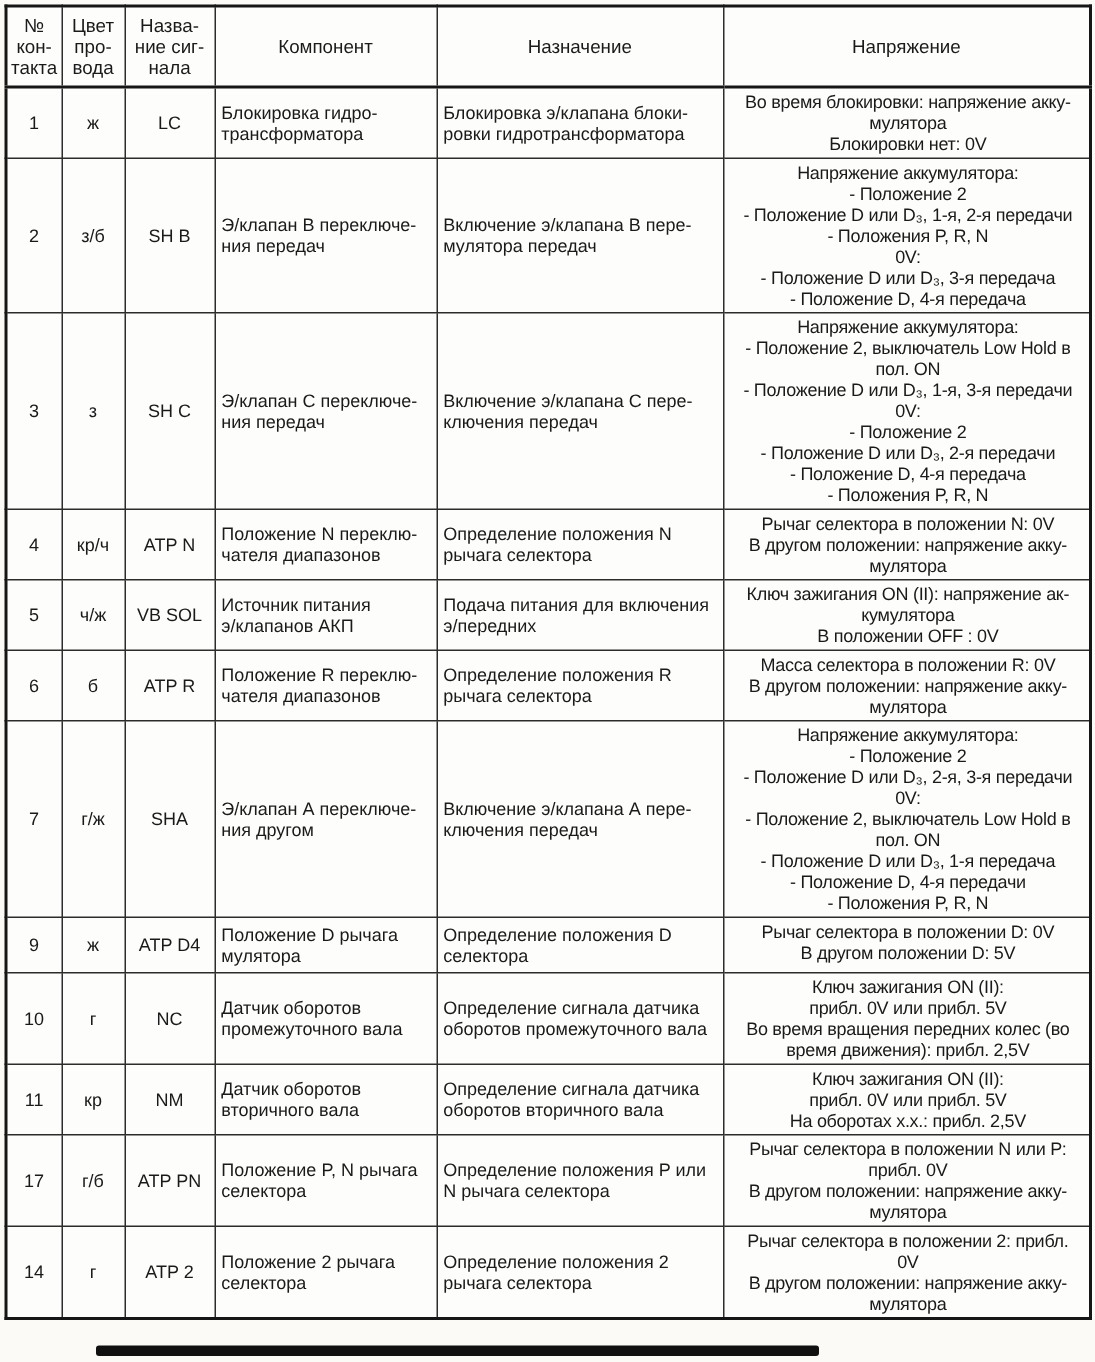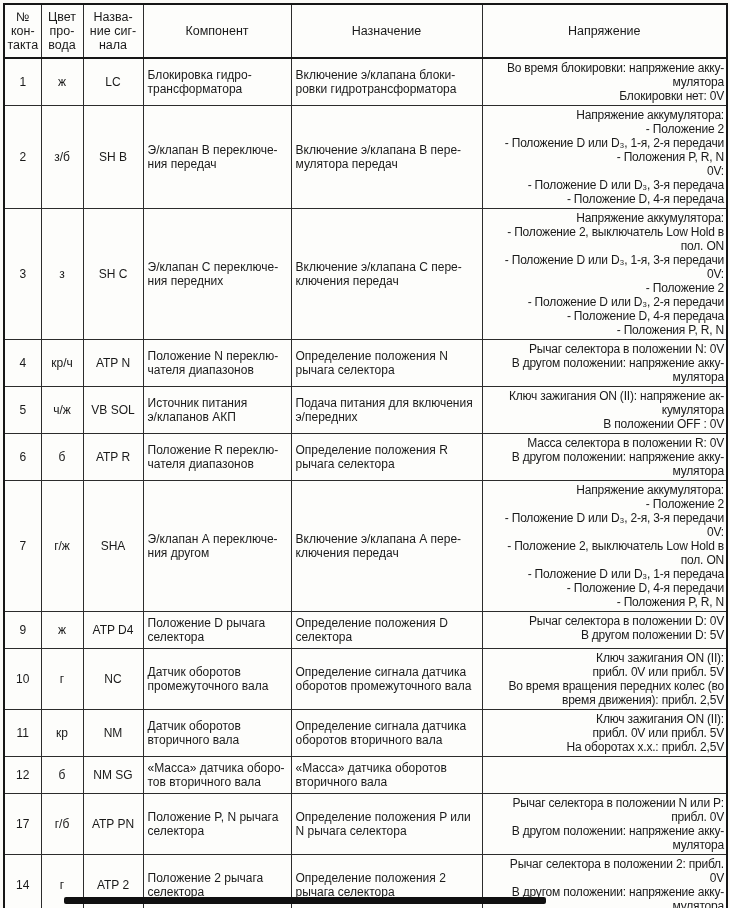--- a/index.html
+++ b/index.html
@@ -46,21 +46,21 @@
   }
   td.c-pin, td.c-color, td.c-signal {
     text-align: center;
     padding: 2px 1px;
   }
   td.c-component, td.c-purpose {
     text-align: left;
     padding: 3px 4px;
   }
   td.c-voltage {
-    text-align: right;
+    text-align: center;
     vertical-align: top;
     padding: 2px 2px 2px 4px;
     letter-spacing: -0.2px;
   }
   tbody tr td { height: 30px; }
   .smudge {
     position: absolute;
     left: 64px;
     top: 897px;
     width: 482px;
@@ -98,21 +98,21 @@
         <th>Напряжение</th>
       </tr>
     </thead>
     <tbody>
       <tr>
         <td class="c-pin">1</td>
         <td class="c-color">ж</td>
         <td class="c-signal">LC</td>
         <td class="c-component">Блокировка гидро-
 трансформатора</td>
-        <td class="c-purpose">Включение э/клапана блоки-
+        <td class="c-purpose">Блокировка э/клапана блоки-
 ровки гидротрансформатора</td>
         <td class="c-voltage">Во время блокировки: напряжение акку-
 мулятора
 Блокировки нет: 0V</td>
       </tr>
       <tr>
         <td class="c-pin">2</td>
         <td class="c-color">з/б</td>
         <td class="c-signal">SH B</td>
         <td class="c-component">Э/клапан В переключе-
@@ -125,21 +125,21 @@
 - Положения P, R, N
 0V:
 - Положение D или D₃, 3-я передача
 - Положение D, 4-я передача</td>
       </tr>
       <tr>
         <td class="c-pin">3</td>
         <td class="c-color">з</td>
         <td class="c-signal">SH C</td>
         <td class="c-component">Э/клапан С переключе-
-ния передних</td>
+ния передач</td>
         <td class="c-purpose">Включение э/клапана С пере-
 ключения передач</td>
         <td class="c-voltage">Напряжение аккумулятора:
 - Положение 2, выключатель Low Hold в
 пол. ON
 - Положение D или D₃, 1-я, 3-я передачи
 0V:
 - Положение 2
 - Положение D или D₃, 2-я передачи
 - Положение D, 4-я передача
@@ -197,21 +197,21 @@
 пол. ON
 - Положение D или D₃, 1-я передача
 - Положение D, 4-я передачи
 - Положения P, R, N</td>
       </tr>
       <tr>
         <td class="c-pin">9</td>
         <td class="c-color">ж</td>
         <td class="c-signal">ATP D4</td>
         <td class="c-component">Положение D рычага
-селектора</td>
+мулятора</td>
         <td class="c-purpose">Определение положения D
 селектора</td>
         <td class="c-voltage">Рычаг селектора в положении D: 0V
 В другом положении D: 5V</td>
       </tr>
       <tr>
         <td class="c-pin">10</td>
         <td class="c-color">г</td>
         <td class="c-signal">NC</td>
         <td class="c-component">Датчик оборотов
@@ -229,30 +229,20 @@
         <td class="c-signal">NM</td>
         <td class="c-component">Датчик оборотов
 вторичного вала</td>
         <td class="c-purpose">Определение сигнала датчика
 оборотов вторичного вала</td>
         <td class="c-voltage">Ключ зажигания ON (II):
 прибл. 0V или прибл. 5V
 На оборотах х.х.: прибл. 2,5V</td>
       </tr>
       <tr>
-        <td class="c-pin">12</td>
-        <td class="c-color">б</td>
-        <td class="c-signal">NM SG</td>
-        <td class="c-component">«Масса» датчика оборо-
-тов вторичного вала</td>
-        <td class="c-purpose">«Масса» датчика оборотов
-вторичного вала</td>
-        <td class="c-voltage"></td>
-      </tr>
-      <tr>
         <td class="c-pin">17</td>
         <td class="c-color">г/б</td>
         <td class="c-signal">ATP PN</td>
         <td class="c-component">Положение P, N рычага
 селектора</td>
         <td class="c-purpose">Определение положения P или
 N рычага селектора</td>
         <td class="c-voltage">Рычаг селектора в положении N или P:
 прибл. 0V
 В другом положении: напряжение акку-

